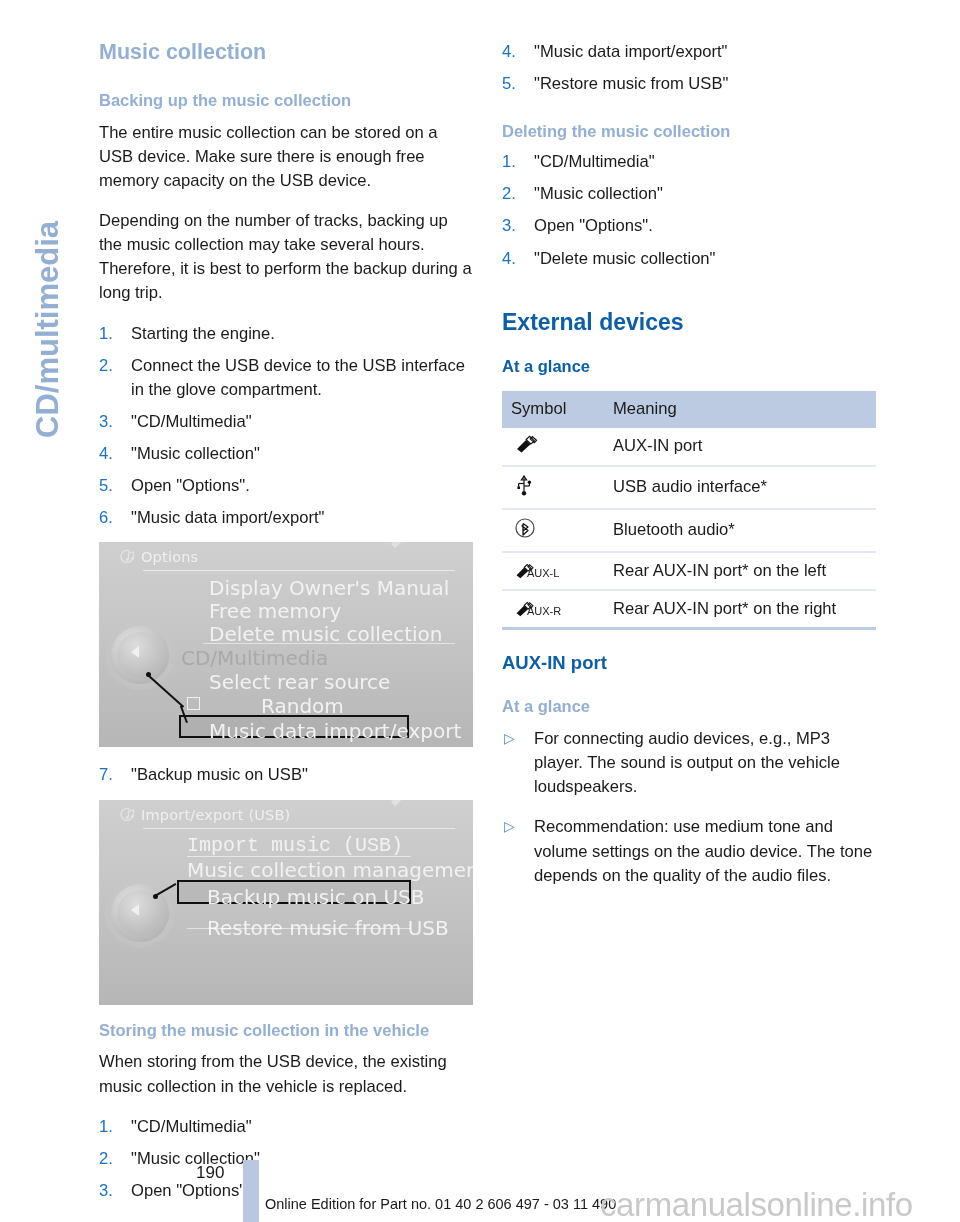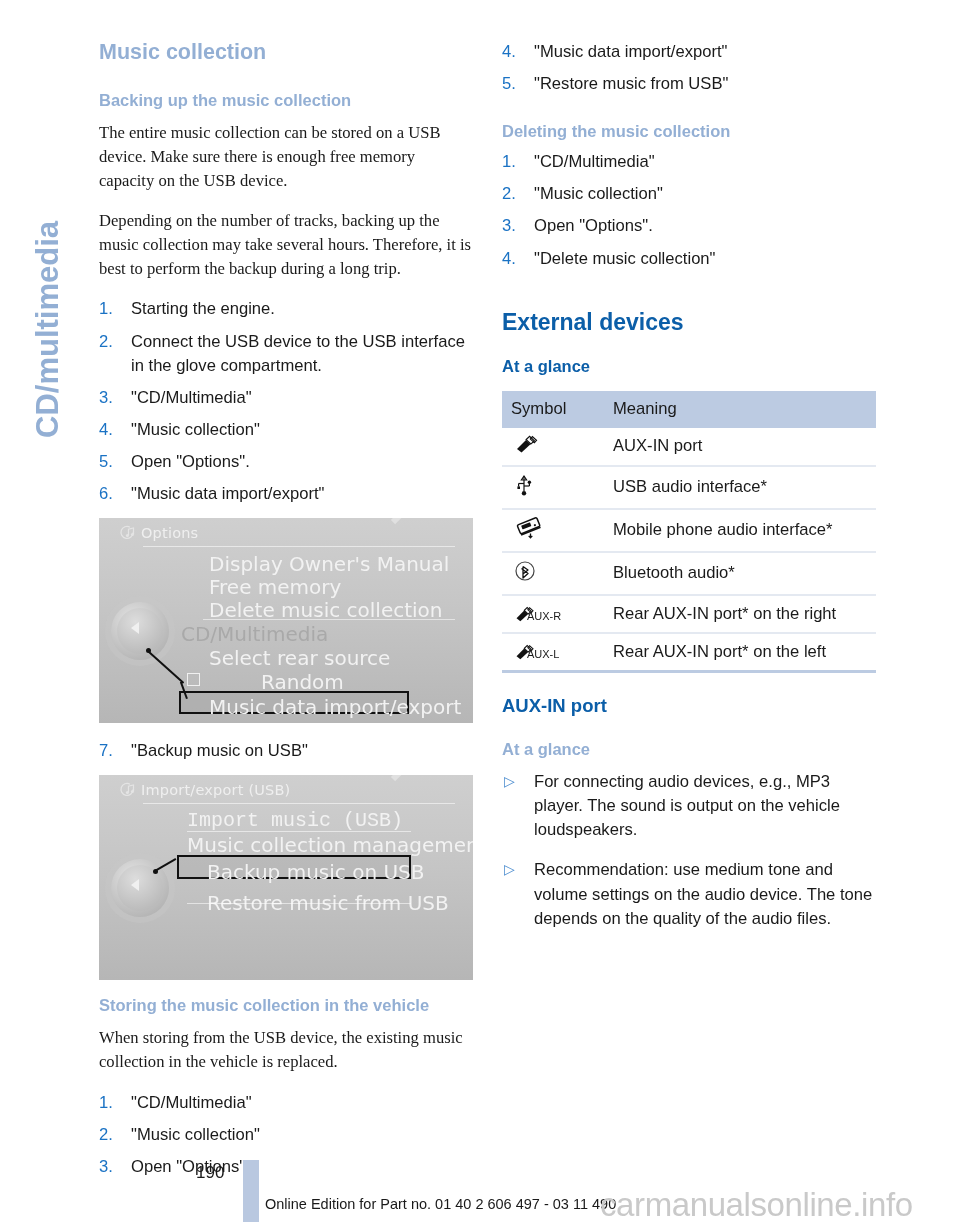--- a/index.html
+++ b/index.html
@@ -82,21 +82,20 @@
     font-weight: bold;
     color: #93afd4;
     margin: 26px 0 8px 0;
     line-height: 1.2;
   }
   p.body {
     font-size: 16.6px;
     line-height: 1.455;
     margin: 0 0 16px 0;
     color: #1a1a1a;
-    font-family: Liberation Serif, serif;
   }
 
   
   ol.steps {
     list-style: none;
     margin: 0 0 4px 0;
     padding: 0;
   }
   ol.steps > li {
     position: relative;
@@ -464,75 +463,59 @@
               <path d="M4.6 9.5 L4.6 12.4" stroke="#111" stroke-width="1.2"></path>
               <path d="M15.4 12 L15.4 9.2" stroke="#111" stroke-width="1.2"></path>
               <rect x="3.4" y="12.4" width="2.6" height="2.6" fill="#111"></rect>
               <circle cx="15.4" cy="8.2" r="1.7" fill="#111"></circle>
             </svg>
           </span>
         </td>
         <td>USB audio interface*</td>
       </tr>
 
-      <tr>
-        <td class="c-sym">
-          <span class="symglyph">
-            <svg width="30" height="22" viewBox="0 0 30 22">
-              <g transform="rotate(-22 15 11)">
-                <rect x="5" y="4" width="21" height="9.5" rx="1.6" fill="none" stroke="#111" stroke-width="1.5"></rect>
-                <rect x="8.5" y="6" width="9.5" height="4" rx=".6" fill="#111"></rect>
-                <circle cx="21.5" cy="10.6" r="1.1" fill="#111"></circle>
-                <path d="M5 14.6 L26 14.6" stroke="#111" stroke-width="1.6"></path>
-              </g>
-              <path d="M16.5 16.5 L16.5 20.5 M14.7 18.9 L16.5 20.8 L18.3 18.9" fill="none" stroke="#111" stroke-width="1.3"></path>
-            </svg>
-          </span>
-        </td>
-        <td>Mobile phone audio interface*</td>
-      </tr>
 
       <tr>
         <td class="c-sym">
           <span class="symglyph">
             <svg width="22" height="22" viewBox="0 0 22 22">
               <circle cx="11" cy="11" r="9" fill="none" stroke="#444" stroke-width="1.2"></circle>
               <path d="M9 6.5 L14 10 L9 14 M9 6.5 L9 18 L14 13.5 L7.5 8.5" fill="none" stroke="#111" stroke-width="1.3" stroke-linejoin="round"></path>
             </svg>
           </span>
         </td>
         <td>Bluetooth audio*</td>
+      </tr>
+
+      <tr>
+        <td class="c-sym">
+          <span class="symglyph" style="top:1px;">
+            <svg width="22" height="16" viewBox="0 0 26 18" style="vertical-align:-2px;">
+              <path d="M3 14 L12 5 L16.5 9.2 L7.5 17.5 Z" fill="#111"></path>
+              <path d="M12.2 4.6 L16.8 9.0 L20.5 6.0 L15.6 1.4 Z" fill="none" stroke="#111" stroke-width="1.2"></path>
+              <rect x="18.4" y="1.6" width="5.6" height="3.2" transform="rotate(42 18.4 1.6)" fill="none" stroke="#111" stroke-width="1.1"></rect>
+            </svg><span style="font-size:11px;margin-left:-9px;">AUX-L</span>
+          </span>
+        </td>
+        <td>Rear AUX-IN port* on the left</td>
       </tr>
 
       <tr>
         <td class="c-sym">
           <span class="symglyph" style="top:1px;">
             <svg width="22" height="16" viewBox="0 0 26 18" style="vertical-align:-2px;">
               <path d="M3 14 L12 5 L16.5 9.2 L7.5 17.5 Z" fill="#111"></path>
               <path d="M12.2 4.6 L16.8 9.0 L20.5 6.0 L15.6 1.4 Z" fill="none" stroke="#111" stroke-width="1.2"></path>
               <rect x="18.4" y="1.6" width="5.6" height="3.2" transform="rotate(42 18.4 1.6)" fill="none" stroke="#111" stroke-width="1.1"></rect>
             </svg><span style="font-size:11px;margin-left:-9px;">AUX-R</span>
           </span>
         </td>
         <td>Rear AUX-IN port* on the right</td>
       </tr>
 
-      <tr>
-        <td class="c-sym">
-          <span class="symglyph" style="top:1px;">
-            <svg width="22" height="16" viewBox="0 0 26 18" style="vertical-align:-2px;">
-              <path d="M3 14 L12 5 L16.5 9.2 L7.5 17.5 Z" fill="#111"></path>
-              <path d="M12.2 4.6 L16.8 9.0 L20.5 6.0 L15.6 1.4 Z" fill="none" stroke="#111" stroke-width="1.2"></path>
-              <rect x="18.4" y="1.6" width="5.6" height="3.2" transform="rotate(42 18.4 1.6)" fill="none" stroke="#111" stroke-width="1.1"></rect>
-            </svg><span style="font-size:11px;margin-left:-9px;">AUX-L</span>
-          </span>
-        </td>
-        <td>Rear AUX-IN port* on the left</td>
-      </tr>
-
     </tbody>
   </table>
 
   <h1 class="section-blue" style="font-size:18.5px;margin:22px 0 24px 0;">AUX-IN port</h1>
 
   <h2 class="sub-light">At a glance</h2>
 
   <ul class="tri">
     <li>
       <span class="tri-mark">▷</span>

